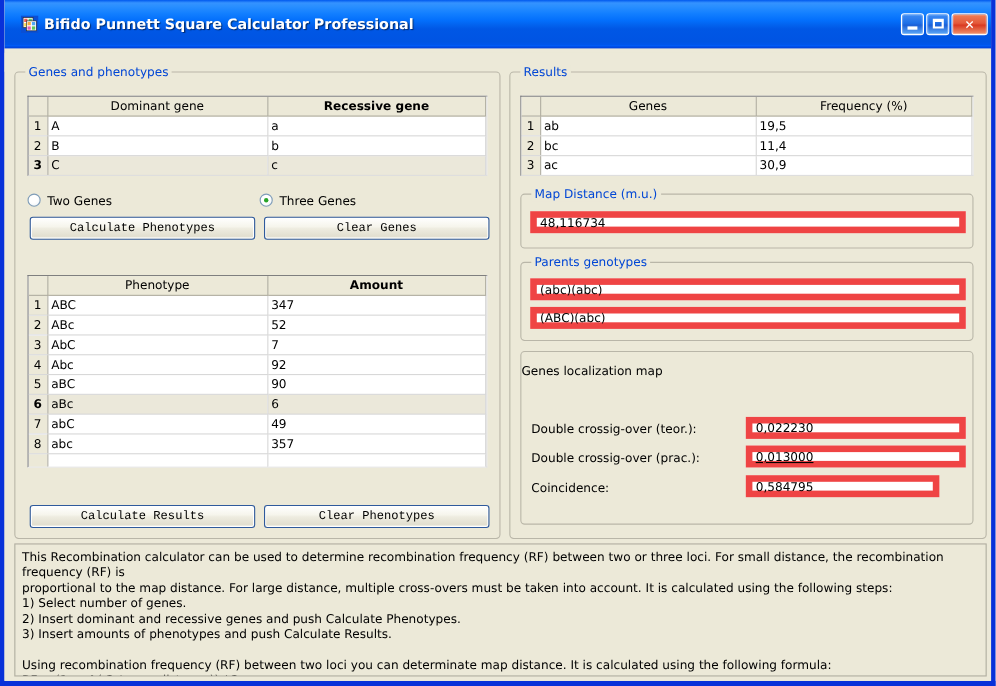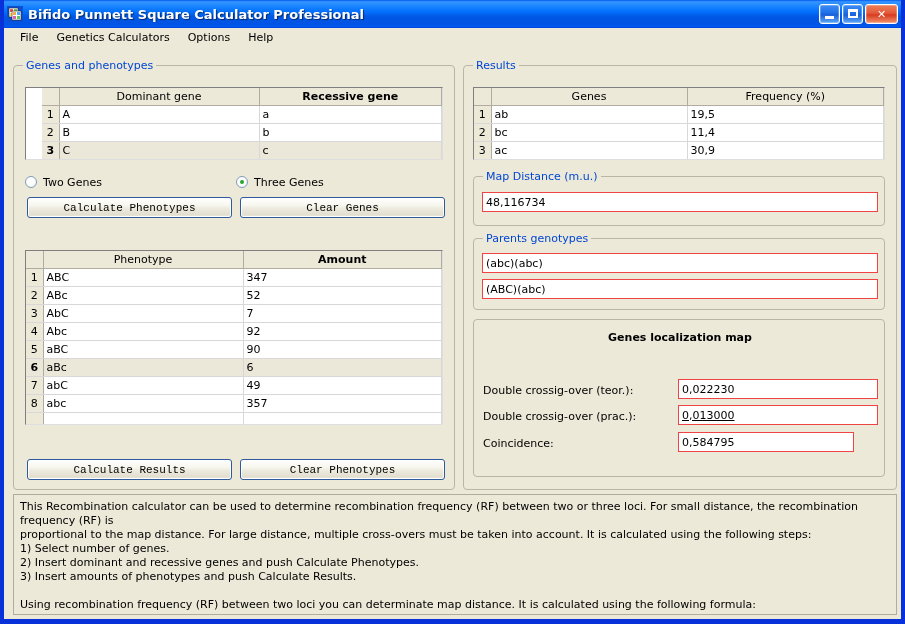--- a/index.html
+++ b/index.html
@@ -23,30 +23,30 @@
     height: 624px;
     box-sizing: border-box;
     background: #ece9d8;
     border: 4px solid #0831d9;
     border-top: none;
     border-bottom-width: 5px;
     overflow: hidden;
   }
 
   .titlebar {
-    height: 28px;
+    height: 44px;
     box-sizing: border-box;
     background: linear-gradient(to bottom,
         #0058ee 0%, #3593ff 6%, #288eff 14%,
         #127fff 28%, #036ffc 42%, #0262ee 52%,
         #0057e5 60%, #0054e3 86%, #0055eb 92%,
         #005bf5 94%, #003dd7 100%);
     display: flex;
     align-items: center;
-    padding: 0 2px 0 3px;
+    padding: 0 2px 0 15px;
     position: relative;
   }
   .titlebar-icon {
     width: 16px; height: 16px;
     margin-right: 5px;
     flex: 0 0 auto;
     position: relative;
   }
   .title-text {
     color: #ffffff;
@@ -208,21 +208,21 @@
     align-items: center;
     justify-content: center;
     cursor: default;
     box-shadow: inset 0 0 0 1px #ffffff;
   }
 
   
   .xp-input {
     position: absolute;
     box-sizing: border-box;
-    border: 1px solid #ef4444;
+    border: 6px solid #ef4444;
     background: #ffffff;
     color: #000;
     font-size: 11px;
     font-family: "DejaVu Sans", sans-serif;
     padding: 0 0 0 3px;
     display: flex;
     align-items: center;
     outline: none;
   }
 
@@ -256,23 +256,22 @@
   .static-label {
     position: absolute;
     font-size: 11px;
     color: #000;
     white-space: nowrap;
   }
   .center-label {
     position: absolute;
     font-size: 11px;
     color: #000;
-    text-align: center;
+    text-align: left;
     white-space: nowrap;
-    font-weight: bold;
   }
 
   
   .memo {
     position: absolute;
     box-sizing: border-box;
     border: 1px solid #b0ada0;
     background: #ece9d8;
     color: #000;
     font-size: 11px;
@@ -322,21 +321,21 @@
     <div class="menu-item">Genetics Calculators</div>
     <div class="menu-item">Options</div>
     <div class="menu-item">Help</div>
   </div>
 
   <div class="client">
 
     <div class="groupbox" style="left:9px; top:17px; width:442px; height:425px;">
       <span class="gb-title">Genes and phenotypes</span>
 
-      <div class="grid" style="left:11px; top:21px; width:418px; height:73px;padding-left:16px;">
+      <div class="grid" style="left:11px; top:21px; width:418px; height:73px;">
         <table>
           <colgroup>
               <col style="width:17px">
               <col style="width:200px">
               <col>
             </colgroup>
           <thead>
             <tr>
               <th class="idx"></th>
               <th>Dominant gene</th>

